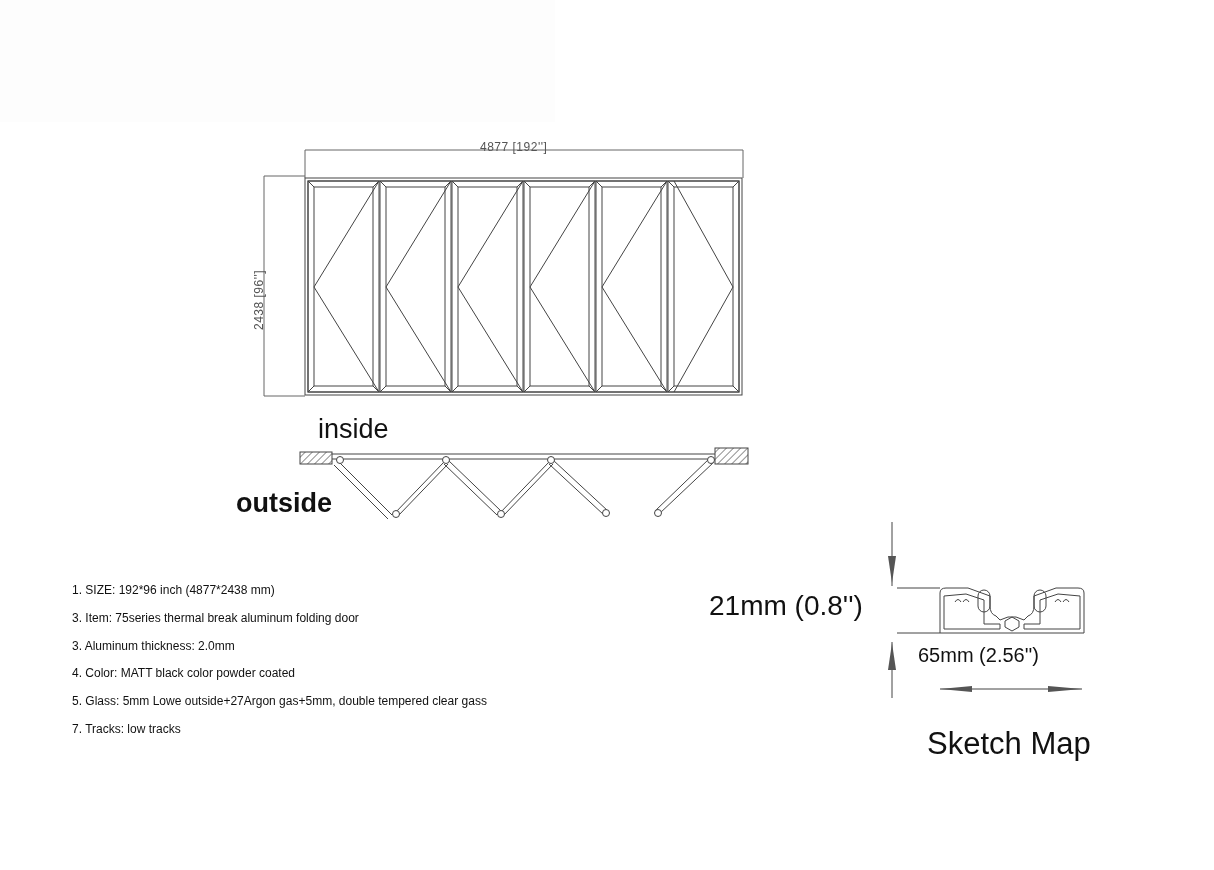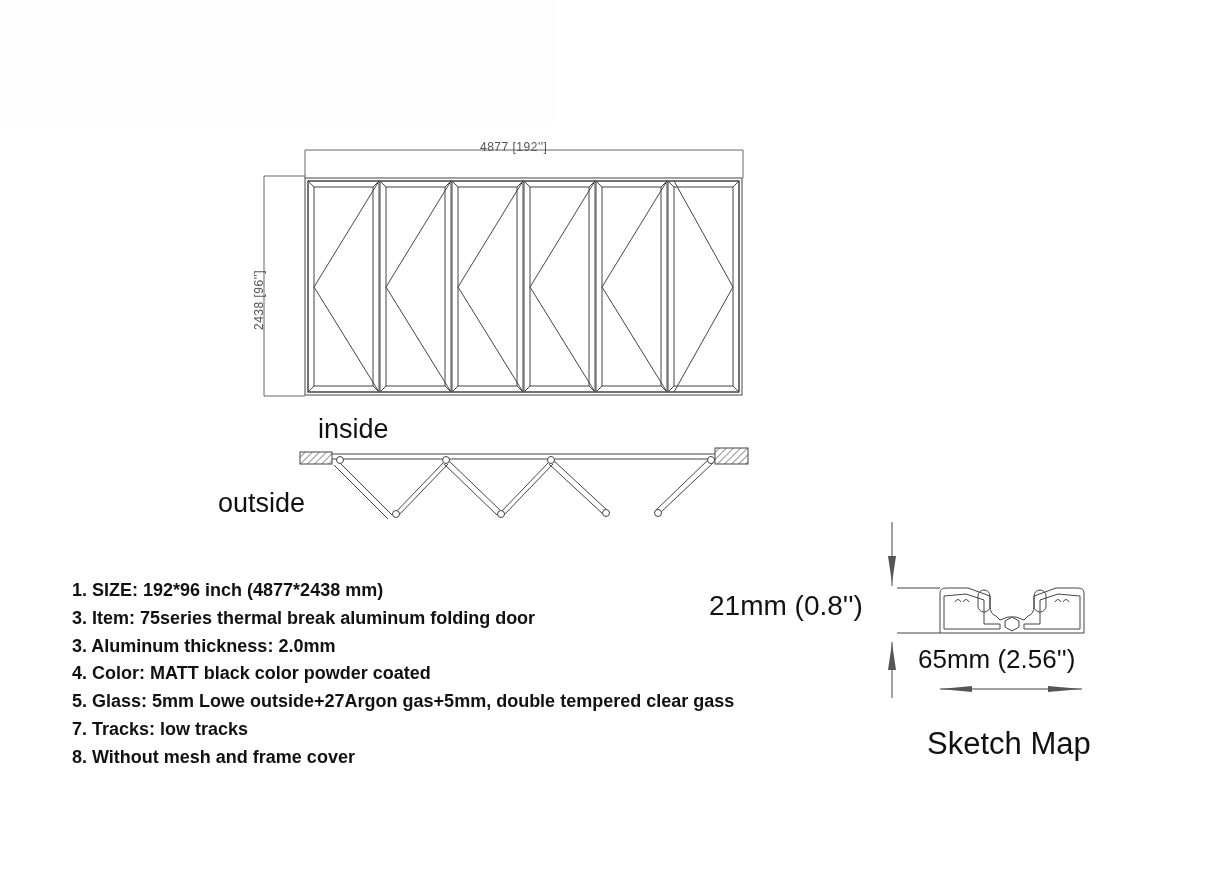--- a/index.html
+++ b/index.html
@@ -4,25 +4,25 @@
 <style>
   html, body { margin:0; padding:0; background:#ffffff; }
   body { width:1214px; height:870px; position:relative; overflow:hidden;
          font-family:"Liberation Sans", sans-serif; color:#111; }
   .top-tint { position:absolute; left:0; top:0; width:555px; height:122px; background:#fdfdfd; }
   svg.drawing { position:absolute; left:0; top:0; }
   .lbl { position:absolute; white-space:nowrap; }
   .dim-h { left:480px; top:132px; font-size:12px; color:#555; letter-spacing:0.5px;margin-top:8px; }
   .dim-v { left:252px; top:330px; font-size:12px; color:#555; transform:rotate(-90deg); transform-origin:left top; letter-spacing:0.5px; }
   .inside { left:318px; top:414px; font-size:27px; }
-  .outside { left:218px; top:488px; font-size:27px; }
+  .outside { left:236px; top:488px; font-size:27px;font-weight:bold; }
   .specs { position:absolute; left:72px; top:577px; margin:0; padding:0; list-style:none; }
-  .specs li { font-size:18px; line-height:27.8px; white-space:nowrap;font-weight:bold; }
+  .specs li { font-size:12px; line-height:27.8px; white-space:nowrap; }
   .p-h { left:709px; top:590px; font-size:28px; }
-  .p-w { left:918px; top:644px; font-size:26px; }
+  .p-w { left:918px; top:644px; font-size:20px; }
   .sketch { left:927px; top:726px; font-size:31px; }
 </style>
 </head>
 <body>
 
 <div class="top-tint"></div>
 
 <svg class="drawing" width="1214" height="870" viewBox="0 0 1214 870">
   <defs>
     <pattern id="hatch" width="5" height="5" patternUnits="userSpaceOnUse" patternTransform="rotate(45)">
@@ -165,18 +165,17 @@
 <div class="lbl inside">inside</div>
 <div class="lbl outside">outside</div>
 
 <ul class="specs">
   <li>1. SIZE: 192*96 inch (4877*2438 mm)</li>
   <li>3. Item: 75series thermal break aluminum folding door</li>
   <li>3. Aluminum thickness: 2.0mm</li>
   <li>4. Color: MATT black color powder coated</li>
   <li>5. Glass: 5mm Lowe outside+27Argon gas+5mm, double tempered clear gass</li>
   <li>7. Tracks: low tracks</li>
-  <li>8. Without mesh and frame cover</li>
 </ul>
 
 <div class="lbl p-h">21mm (0.8'')</div>
 <div class="lbl p-w">65mm (2.56'')</div>
 <div class="lbl sketch">Sketch Map</div>
 
 </body></html>

